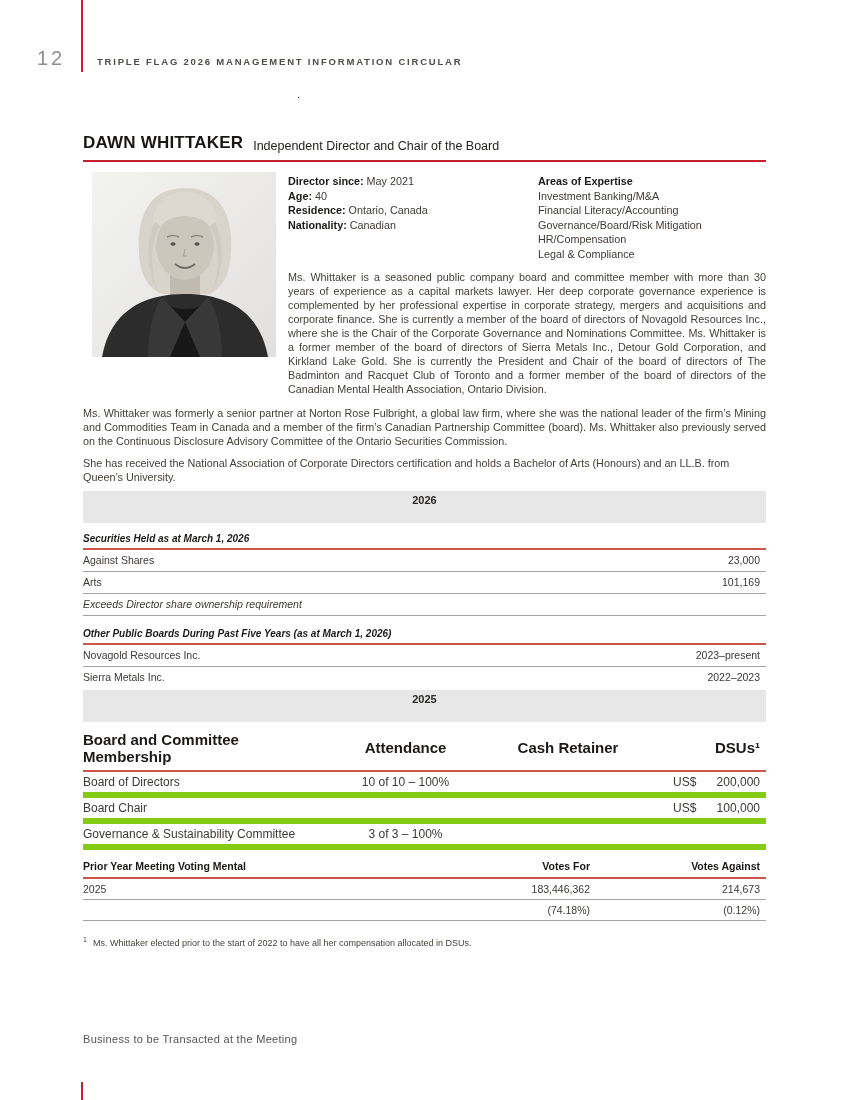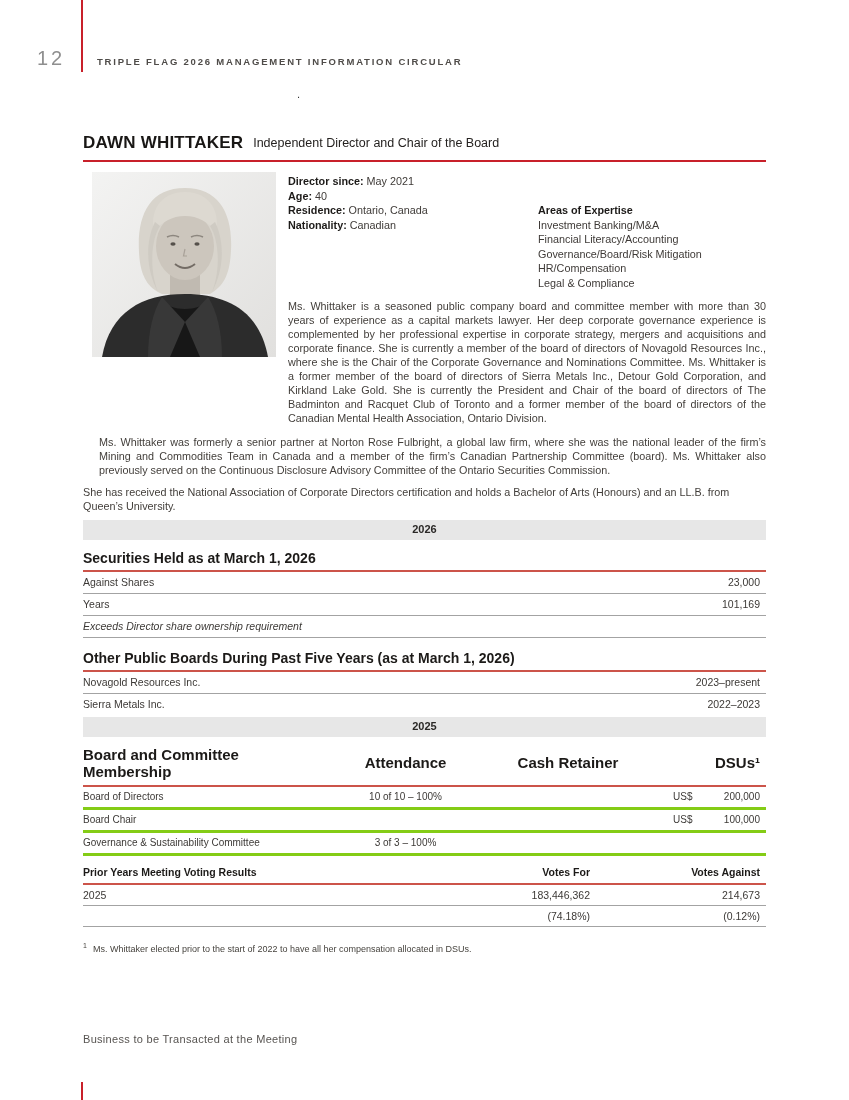--- a/index.html
+++ b/index.html
@@ -6,59 +6,59 @@
   .page{position:relative;width:849px;height:1100px;background:#ffffff;overflow:hidden;
         font-family:"Liberation Sans",sans-serif;color:#3c3936;}
   
   .top-rule{position:absolute;left:81px;top:0;width:2px;height:72px;background:#c8202a;}
   .bottom-rule{position:absolute;left:81px;bottom:0;width:2px;height:18px;background:#c8202a;}
   .page-num{position:absolute;left:37px;top:47px;font-size:20px;color:#8f8f8f;letter-spacing:3px;}
   .header-title{position:absolute;left:97px;top:56px;font-size:9.5px;letter-spacing:1.8px;color:#4f4c49;font-weight:bold;}
   .stray-mark{position:absolute;left:297px;top:88px;font-size:11px;color:#333;}
   
   .content{position:absolute;left:83px;top:133px;width:683px;}
-  .name-row{display:flex;align-items:center;}
+  .name-row{display:flex;align-items:flex-end;}
   .dir-name{font-size:17px;font-weight:bold;color:#191715;letter-spacing:.2px;}
   .dir-role{font-size:12.5px;color:#252220;margin-left:10px;}
   .name-underline{height:2px;background:#c8202a;margin-top:7px;}
   
   .profile{display:flex;margin-top:10px;}
   .photo{width:184px;height:185px;margin-left:9px;flex:0 0 auto;}
   .photo svg{display:block;}
   .profile-right{flex:1;padding-left:12px;padding-top:2px;}
   .facts-cols{display:flex;}
   .facts{width:250px;}
   .fact-line{font-size:10.8px;line-height:14.6px;color:#3e3a37;}
   .fact-line b{color:#1d1b19;}
-  .expertise{flex:1;margin-top:29px;}
+  .expertise{flex:1;}
   .exp-title{font-size:10.8px;line-height:14.6px;font-weight:bold;color:#1d1b19;}
   .exp-item{font-size:10.8px;line-height:14.6px;color:#3e3a37;}
   .bio1{margin:8px 0 0 0;font-size:10.8px;line-height:14px;text-align:justify;color:#423e3a;}
-  .bio2{margin:10px 0 0 16px;font-size:10.8px;line-height:14px;text-align:justify;color:#423e3a;}
+  .bio2{margin:10px 0 0 0;font-size:10.8px;line-height:14px;text-align:justify;color:#423e3a;}
   .bio3{margin:8px 0 0 0;font-size:10.8px;line-height:14px;color:#423e3a;}
   
-  .band{margin-top:7px;height:20px;line-height:18px;background:#e7e7e7;text-align:center;
+  .band{margin-top:7px;height:32px;line-height:18px;background:#e7e7e7;text-align:center;
         font-size:11px;font-weight:bold;color:#2b2927;}
   .band.b2025{margin-top:2px;}
   
-  .tbl-title{margin-top:10px;font-size:14px;font-weight:bold;color:#1c1a18;padding-bottom:4px;}
+  .tbl-title{margin-top:10px;font-size:10px;font-weight:bold;color:#1c1a18;padding-bottom:4px;font-style:italic;}
   .tbl-title.mt2{margin-top:12px;}
   .red-rule{height:2px;background:#cc544a;}
   .srow{display:flex;justify-content:space-between;align-items:center;height:21px;
         border-bottom:1px solid #a3a3a3;font-size:10.5px;color:#3c3936;}
   .srow .val{padding-right:6px;}
   .srow.noline{border-bottom:none;}
   .srow .note{font-style:italic;}
   
   .mhead,.mrow{display:grid;grid-template-columns:235px 175px 150px 1fr;align-items:center;}
   .mhead{margin-top:9px;font-size:15px;font-weight:bold;color:#1c1a18;padding-bottom:5px;}
   .mhead .c2,.mrow .c2{text-align:center;}
   .mhead .c3,.mrow .c3{text-align:center;}
   .mhead .c4{text-align:right;padding-right:6px;}
-  .mrow{height:20px;border-bottom:3px solid #84cc16;font-size:10px;color:#3c3936;}
+  .mrow{height:20px;border-bottom:6px solid #84cc16;font-size:12px;color:#3c3936;}
   .mrow .c4{display:flex;justify-content:space-between;padding-left:30px;padding-right:6px;}
   
   .vhead,.vrow{display:grid;grid-template-columns:300px 207px 1fr;align-items:center;}
   .vhead{margin-top:10px;font-size:10.5px;font-weight:bold;color:#1c1a18;padding-bottom:5px;}
   .vhead .c2,.vrow .c2{text-align:right;}
   .vhead .c3,.vrow .c3{text-align:right;padding-right:6px;}
   .vrow{height:20px;border-bottom:1px solid #a3a3a3;font-size:10.5px;color:#3c3936;}
   
   .footnote{margin-top:15px;font-size:9px;color:#47443f;}
   .footnote sup{font-size:7px;margin-right:6px;}
@@ -149,21 +149,21 @@
 
     <div class="band">2026</div>
 
     <div class="tbl-title">Securities Held as at March 1, 2026</div>
     <div class="red-rule"></div>
     <div class="srow">
       <span>Against Shares</span>
       <span class="val">23,000</span>
     </div>
     <div class="srow">
-      <span>Years</span>
+      <span>Arts</span>
       <span class="val">101,169</span>
     </div>
     <div class="srow">
       <span class="note">Exceeds Director share ownership requirement</span>
     </div>
 
     <div class="tbl-title mt2">Other Public Boards During Past Five Years (as at March 1, 2026)</div>
     <div class="red-rule"></div>
     <div class="srow">
       <span>Novagold Resources Inc.</span>
@@ -205,21 +205,21 @@
       <span class="c1">Governance &amp; Sustainability Committee</span>
       <span class="c2">3 of 3 – 100%</span>
       <span class="c3"></span>
       <span class="c4">
         <span></span>
         <span></span>
       </span>
     </div>
 
     <div class="vhead">
-      <span class="c1">Prior Years Meeting Voting Results</span>
+      <span class="c1">Prior Year Meeting Voting Mental</span>
       <span class="c2">Votes For</span>
       <span class="c3">Votes Against</span>
     </div>
     <div class="red-rule"></div>
     <div class="vrow">
       <span class="c1">2025</span>
       <span class="c2">183,446,362</span>
       <span class="c3">214,673</span>
     </div>
     <div class="vrow">

